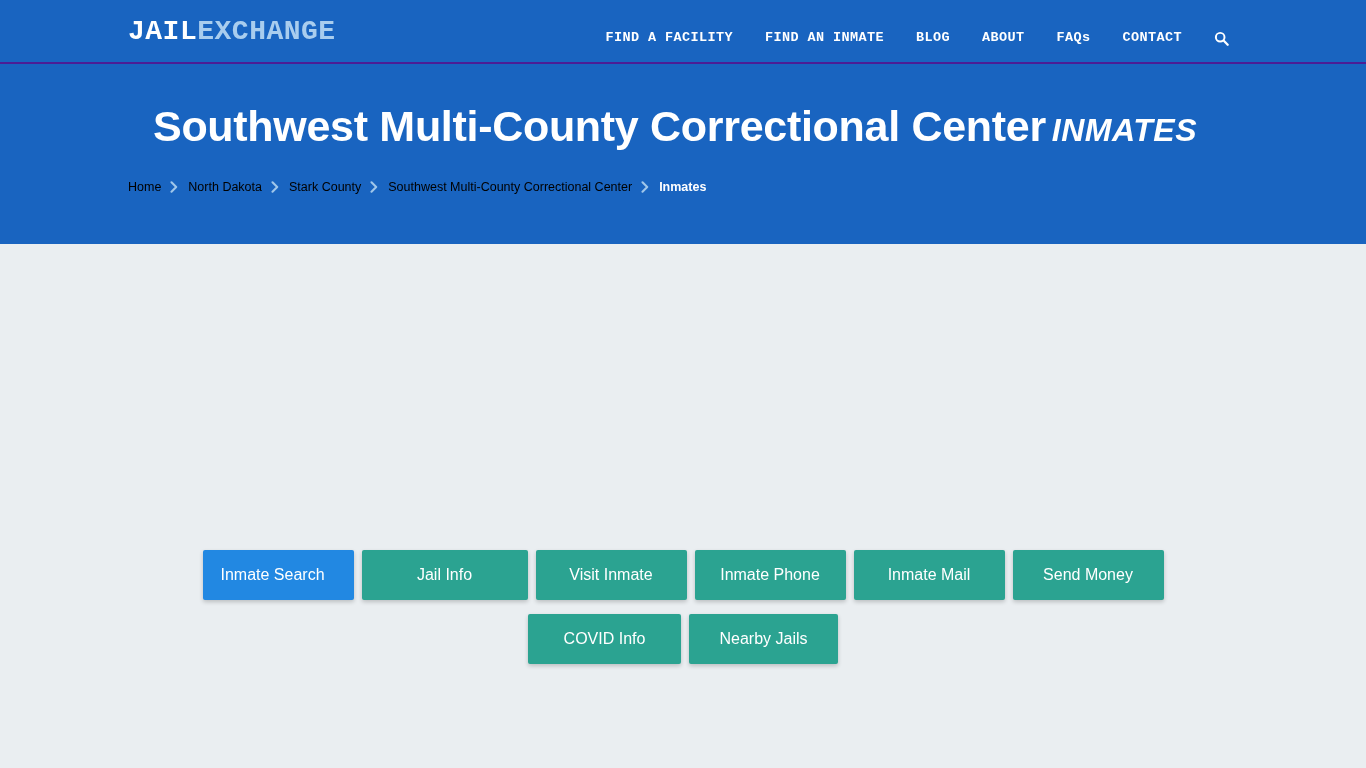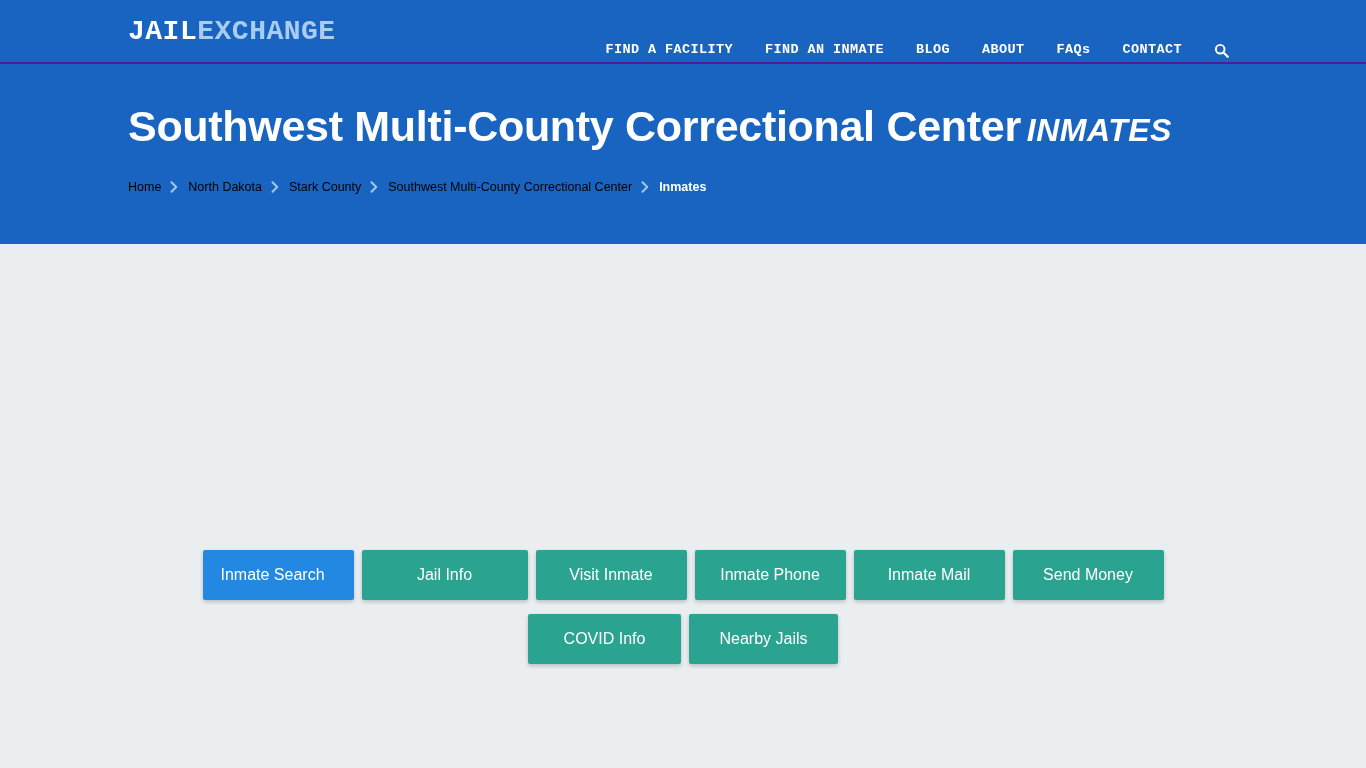--- a/index.html
+++ b/index.html
@@ -40,21 +40,21 @@
     white-space: nowrap;
     cursor: pointer;
     text-decoration: none;
   }
   .brand .brand-a { color: #ffffff; }
   .brand .brand-b { color: #a9cdee; }
 
   .mainnav {
     position: absolute;
     right: 128px;
-    top: 12px;
+    top: 0;
     height: 76px;
     display: flex;
     align-items: center;
     gap: 0;
   }
 
   .mainnav a {
     color: #ffffff;
     font-size: 13.5px;
     font-weight: bold;
@@ -83,20 +83,21 @@
     background: #1964c0;
     height: 180px;
     position: relative;
   }
 
   .hero-inner {
     position: absolute;
     left: 128px;
     right: 144px;
     top: 0;
+    text-align: center;
   }
 
   .page-title {
     margin-top: 37px;
     color: #ffffff;
     font-size: 43px;
     font-weight: bold;
     line-height: 50px;
     letter-spacing: -0.3px;
     white-space: nowrap;

